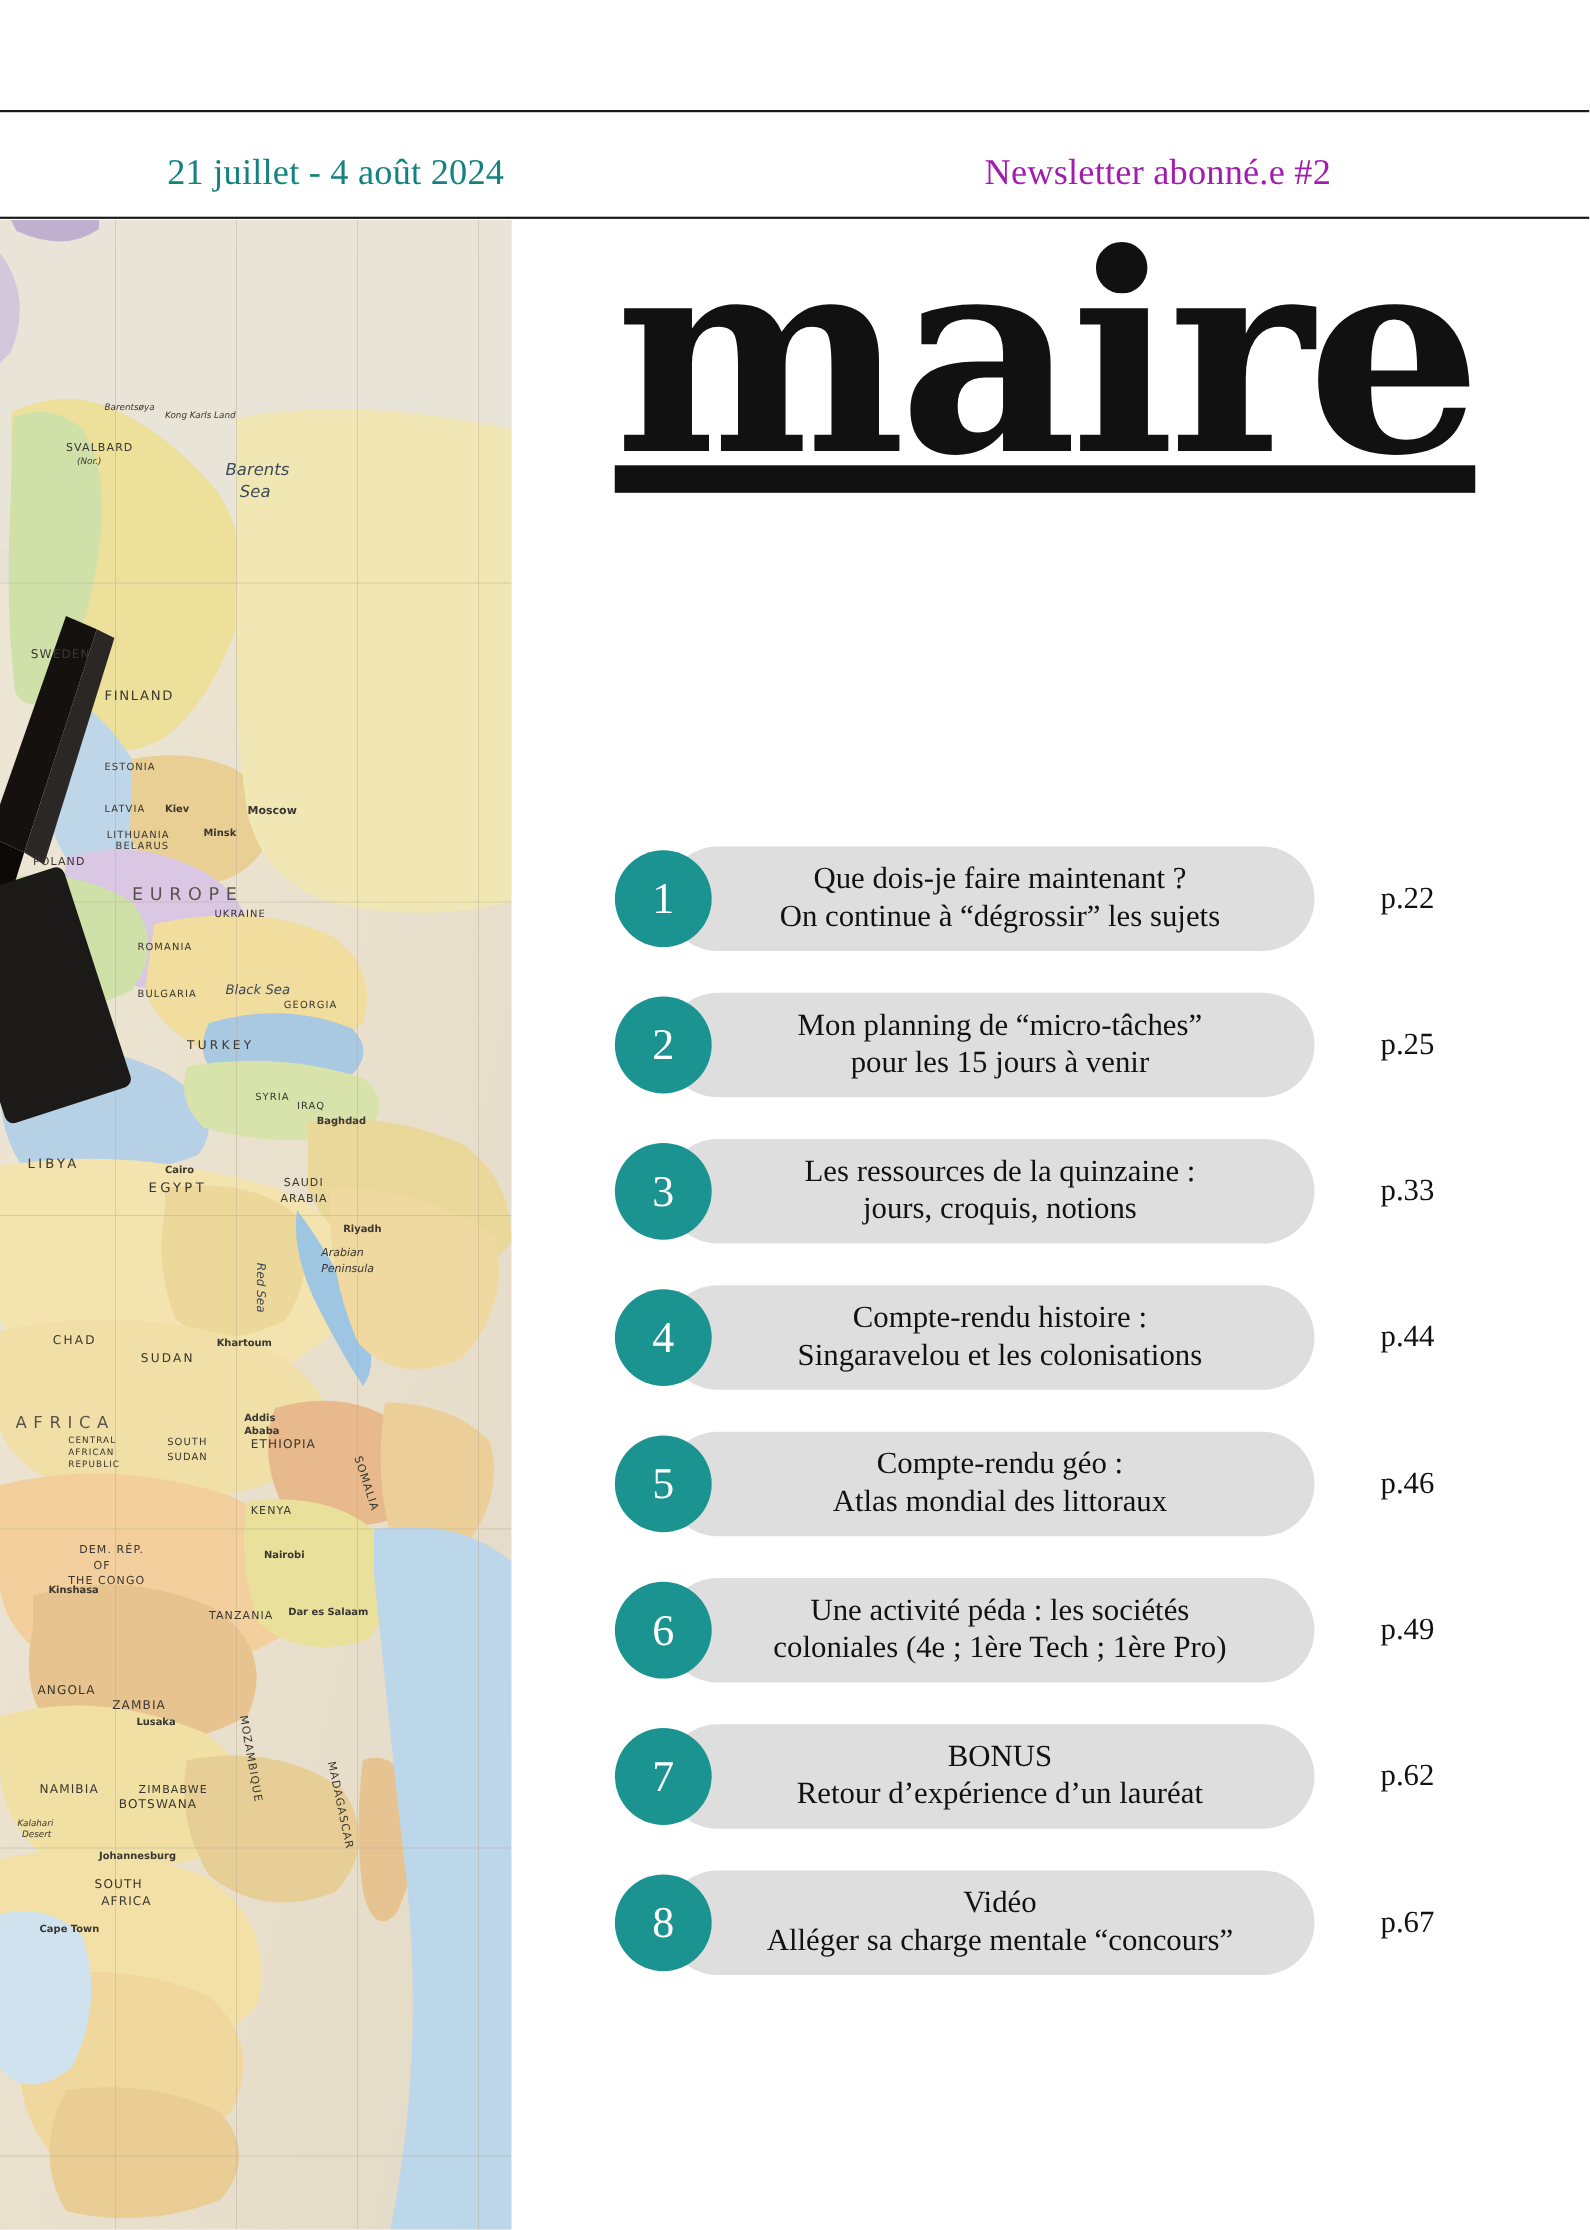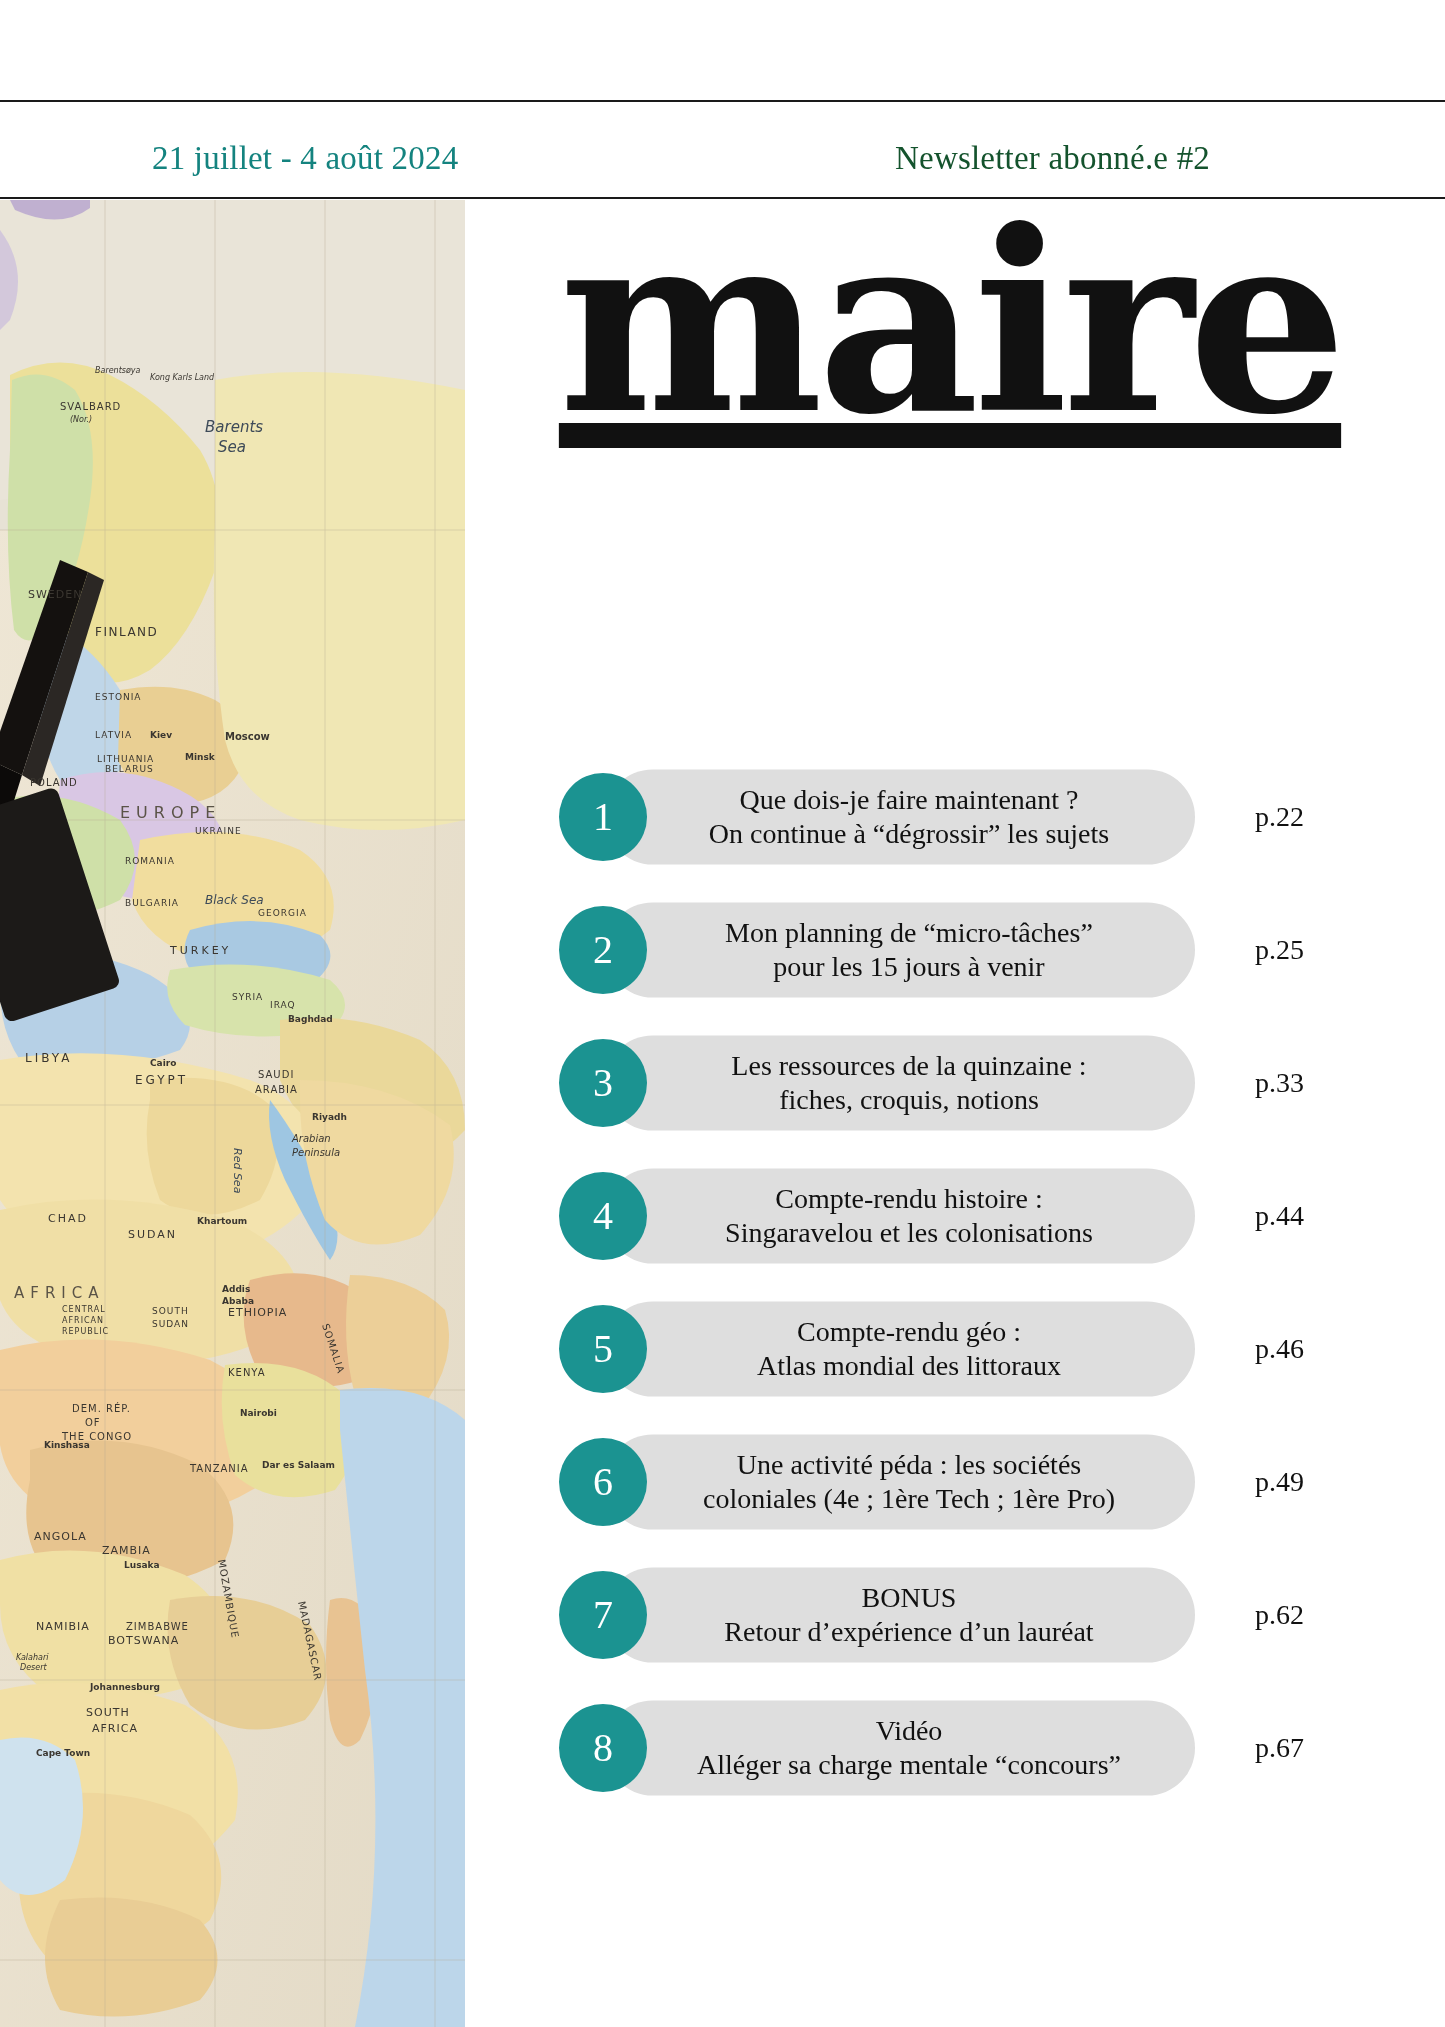--- a/index.html
+++ b/index.html
@@ -50,21 +50,21 @@
     color: #14837f;
     letter-spacing: 0.2px;
     white-space: nowrap;
   }
   .header-issue {
     position: absolute;
     left: 895px;
     top: 50%;
     transform: translateY(-50%);
     font-size: 33px;
-    color: #14532d;
+    color: #a21caf;
     letter-spacing: 0.2px;
     white-space: nowrap;
   }
 
   
   .map-panel {
     position: absolute;
     left: 0;
     top: 200px;
     width: 465px;
@@ -373,21 +373,21 @@
       </div>
     </div>
     <div class="toc-page">p.25</div>
   </div>
 
   <div class="toc-row">
     <div class="toc-badge">3</div>
     <div class="toc-pill">
       <div class="toc-label">
         <span>Les ressources de la quinzaine :</span><br>
-        <span>fiches, croquis, notions</span>
+        <span>jours, croquis, notions</span>
       </div>
     </div>
     <div class="toc-page">p.33</div>
   </div>
 
   <div class="toc-row">
     <div class="toc-badge">4</div>
     <div class="toc-pill">
       <div class="toc-label">
         <span>Compte-rendu histoire :</span><br>

